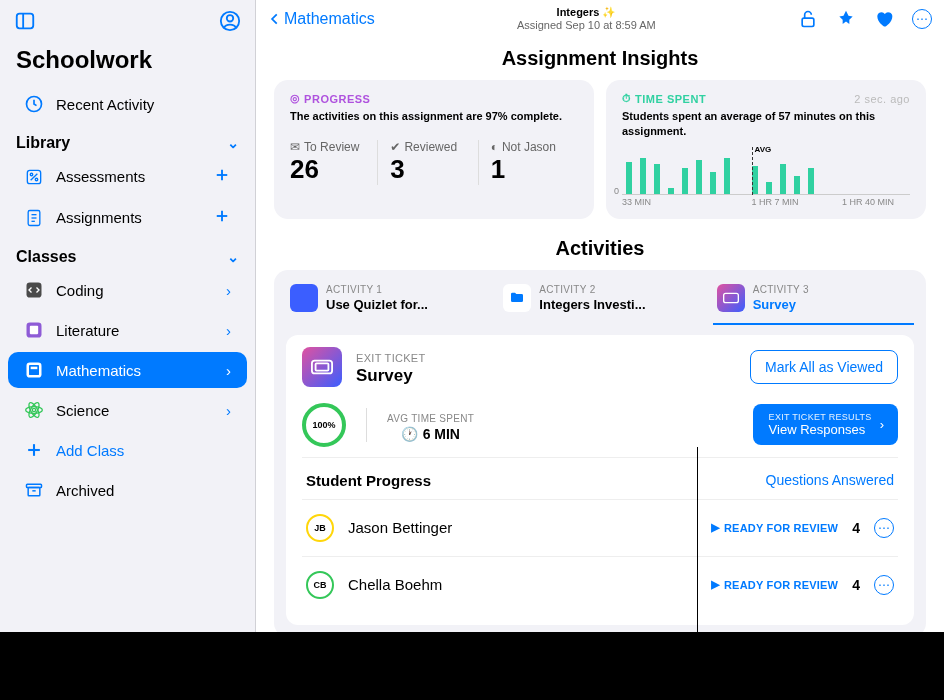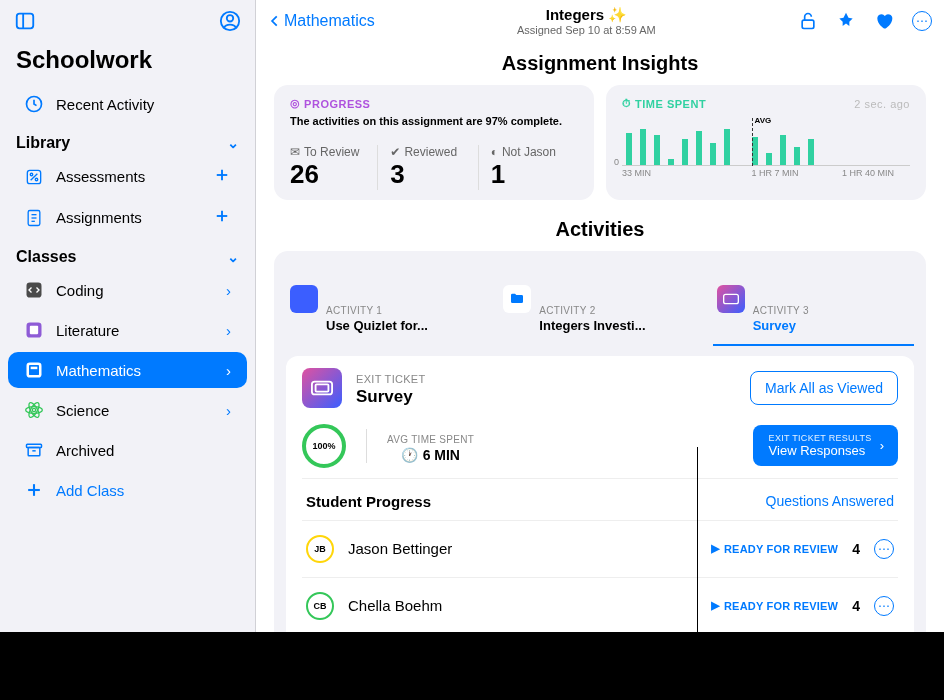--- a/index.html
+++ b/index.html
@@ -15,21 +15,21 @@
 .sb-item .tail { margin-left: auto; color: #007aff; }
 .sb-item.active .tail { color: #fff; }
 .section-head { display: flex; align-items: center; justify-content: space-between; padding: 10px 16px 4px; font-weight: 600; font-size: 16px; }
 .section-head .chev { color: #007aff; font-size:14px; }
 .add-class { color: #007aff; }
 
 .main { flex: 1; background: #fff; display: flex; flex-direction: column; }
 .toolbar { display: flex; align-items: center; padding: 6px 12px; }
 .tb-back { display: flex; align-items: center; color: #007aff; font-size: 16px; gap: 2px; cursor:pointer; }
 .tb-center { flex: 1; text-align: center; }
-.tb-title { font-weight: 600; font-size: 15px; }
+.tb-title { font-weight: 600; font-size: 11px; }
 .tb-sub { font-size: 11px; color: #666; }
 .tb-actions { display: flex; gap: 18px; align-items:center; }
 .tb-actions .ic { width: 20px; height: 20px; color: #007aff; cursor:pointer; }
 
 .content { padding: 6px 18px; overflow-y: auto; }
 h2.section { font-size: 20px; font-weight: 700; margin: 4px 0 10px; text-align: center; }
 .insight-row { display: flex; gap: 12px; }
 .insight-card { background: #f2f2f7; border-radius: 14px; padding: 12px 16px 10px; flex: 1; min-width: 310px; }
 .ins-label { font-size: 11px; font-weight: 700; letter-spacing: .5px; display:flex; align-items:center; gap:4px; }
 .ins-progress .ins-label { color: #af52de; }
@@ -45,21 +45,21 @@
 .mini-chart .bar { width: 6px; background: #30d1a1; }
 .mini-chart .axis-label { position: absolute; top: 48px; font-size: 9px; color: #888; }
 .avg-line { position: absolute; border-left: 1px dashed #333; height: 48px; top: -2px; text-align: right; }
 .avg-line span { position: absolute; top: -2px; left: 2px; font-size: 8px; font-weight:700; }
 
 .activities-box { background: #f2f2f7; border-radius: 14px; padding: 0 0 12px; margin-top:10px; }
 .tabs { display: flex; padding: 10px 12px 0; gap: 12px; }
 .tab { flex: 1; display: flex; align-items: center; gap: 8px; padding: 4px 4px 10px; cursor:pointer; border-bottom: 2px solid transparent; }
 .tab.active { border-bottom: 2px solid #007aff; }
 .tab-icon { width: 28px; height: 28px; border-radius: 6px; flex-shrink:0; }
-.tab-txt small { font-size: 10px; color: #888; letter-spacing: .3px; display:block;margin-top:40px; }
+.tab-txt small { font-size: 10px; color: #888; letter-spacing: .3px; display:block; }
 .tab-txt b { font-size: 13px; font-weight:600; }
 .tab.active .tab-txt b { color: #007aff; }
 
 .activity-box { background: #fff; border-radius: 12px; margin: 10px 12px 0; padding: 12px 16px; }
 .act-head { display: flex; align-items: center; gap: 14px; }
 .act-icon { width: 40px; height: 40px; border-radius: 8px; background: linear-gradient(135deg,#e052a0,#3b5eff); display:flex; align-items:center; justify-content:center; }
 .act-icon svg { width:22px; height:16px; }
 .act-titles small { font-size: 11px; color: #888; letter-spacing:.3px; }
 .act-titles h3 { font-size: 17px; font-weight: 600; }
 .mark-btn { margin-left: auto; border: 1.5px solid #007aff; color: #007aff; background: #fff; padding: 8px 14px; border-radius: 8px; font-size: 14px; font-weight:500; cursor:pointer; }
@@ -192,38 +192,38 @@
         <svg viewBox="0 0 24 24" fill="none" stroke="#34c759" stroke-width="1.6">
           <circle cx="12" cy="12" r="2"></circle>
           <ellipse cx="12" cy="12" rx="10" ry="4"></ellipse>
           <ellipse cx="12" cy="12" rx="10" ry="4" transform="rotate(60 12 12)"></ellipse>
           <ellipse cx="12" cy="12" rx="10" ry="4" transform="rotate(-60 12 12)"></ellipse>
         </svg>
       </span>
     <span>Science</span>
     <span class="tail">›</span>
   </div>
+  <div class="sb-item add-class">
+    <span class="lead-icon">
+        <svg width="20" height="20" viewBox="0 0 24 24" stroke="#007aff" stroke-width="2.5">
+          <line x1="12" y1="5" x2="12" y2="19"></line>
+          <line x1="5" y1="12" x2="19" y2="12"></line>
+        </svg>
+      </span>
+    <span>Add Class</span>
+  </div>
   <div class="sb-item">
     <span class="lead-icon">
         <svg viewBox="0 0 24 24" fill="none" stroke="#007aff" stroke-width="1.8">
           <rect x="3" y="5" width="18" height="4" rx="1"></rect>
           <rect x="5" y="9" width="14" height="10" rx="1"></rect>
           <line x1="10" y1="13" x2="14" y2="13"></line>
         </svg>
       </span>
     <span>Archived</span>
-  </div>
-  <div class="sb-item add-class">
-    <span class="lead-icon">
-        <svg width="20" height="20" viewBox="0 0 24 24" stroke="#007aff" stroke-width="2.5">
-          <line x1="12" y1="5" x2="12" y2="19"></line>
-          <line x1="5" y1="12" x2="19" y2="12"></line>
-        </svg>
-      </span>
-    <span>Add Class</span>
   </div>
 </aside>
 
 <main class="main">
   <div class="toolbar">
     <div class="tb-back">
       <svg width="14" height="18" viewBox="0 0 24 24" fill="none" stroke="#007aff" stroke-width="3">
           <path d="M15 4l-8 8 8 8"></path>
         </svg>
       <span>Mathematics</span>
@@ -280,20 +280,21 @@
           </div>
         </div>
       </div>
 
       <div class="insight-card ins-time">
         <div class="ins-label">
           <span>⏱</span>
           <span>TIME SPENT</span>
           <span class="ins-ago" style="margin-left:auto">2 sec. ago</span>
         </div>
+        <div class="ins-text">Students spent an average of 57 minutes on this assignment.</div>
         <div class="mini-chart" id="mini-chart">
           <span style="position:absolute;left:-8px;bottom:-2px;font-size:9px;color:#888">0</span>
           <div class="avg-line" style="left:45%">
               <span>AVG</span>
             </div>
           <span class="axis-label" style="left:0">33 MIN</span>
           <span class="axis-label" style="left:45%">1 HR 7 MIN</span>
           <span class="axis-label" style="right:16px">1 HR 40 MIN</span>
         <div class="bar" style="height: 32px;"></div>
             <div class="bar" style="height: 36px;"></div>

